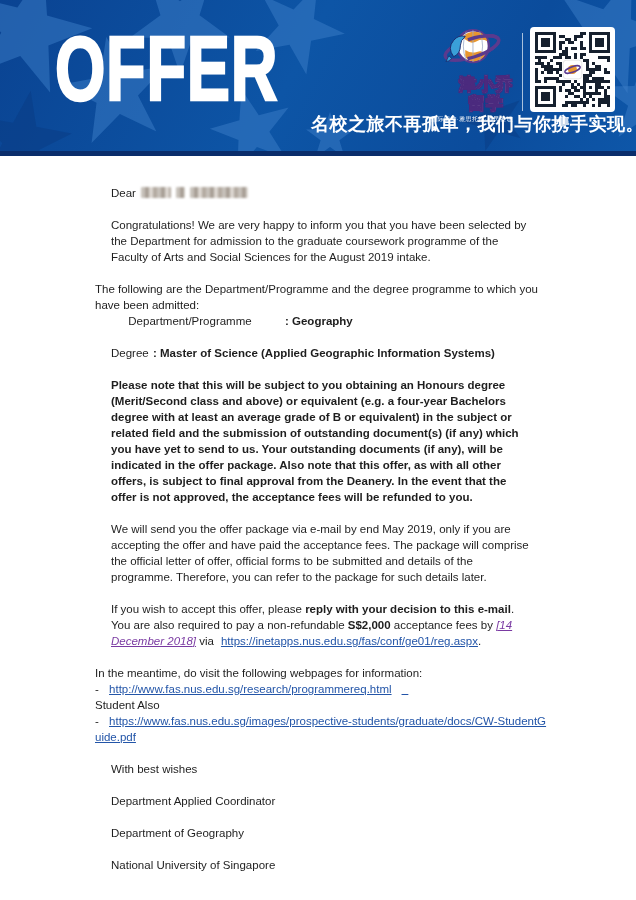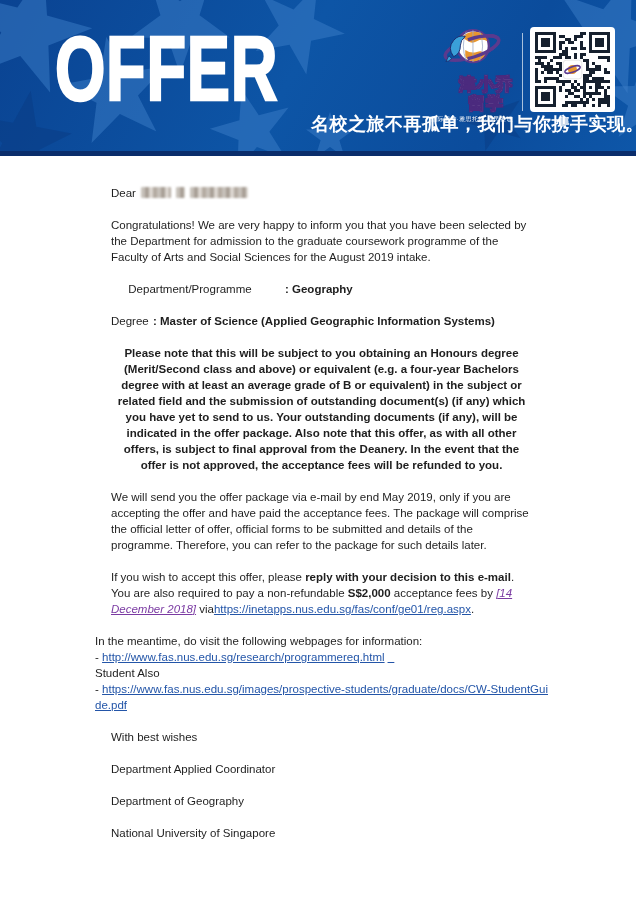--- a/index.html
+++ b/index.html
@@ -46,22 +46,22 @@
 
   .slogan{position:absolute;right:10px;top:112px;color:#ffffff;font-weight:bold;
           font-size:18px;letter-spacing:.5px;z-index:3;white-space:nowrap;}
 
   .strip{position:absolute;left:0;bottom:0;width:636px;height:5px;background:#0a2d6b;z-index:4;}
 
   
   .letter{padding:13px 88px 0 95px;font-size:11.5px;line-height:16px;color:#1e1e1e;}
   .letter p{margin:16px 16px;}
   .letter p.m0{margin:0;}
-  .b{font-weight:bold;text-align:center;}
-  .blink{color:#2355a8;text-decoration:underline;cursor:pointer;}
+  .b{font-weight:bold;}
+  .blink{color:#2355a8;text-decoration:underline;cursor:pointer;padding-left:7px;}
   .plink{color:#7a3aa2;font-style:italic;text-decoration:underline;cursor:pointer;text-align:center;}
   .brka{word-break:break-all;}
   .dept-label{display:inline-block;width:190px;text-align:center;}
   .degree-label{display:inline-block;width:42px;}
   .salut{margin-top:0;}
   .redact{display:inline-block;height:11px;border-radius:1px;vertical-align:-1px;margin-left:5px;
           background:repeating-linear-gradient(90deg,#c7c1ba 0 4px,#a89f96 4px 8px,#dcd7d1 8px 12px,#b3aaa1 12px 16px);
           filter:blur(1px);}
   .r1{width:30px;}.r2{width:9px;}.r3{width:58px;}
 </style>
@@ -298,20 +298,21 @@
     <div class="slogan">名校之旅不再孤单，我们与你携手实现。</div>
     <div class="strip"></div>
   </header>
 
   <main class="letter">
     <p class="salut"><span>Dear</span><span class="redact r1"></span><span class="redact r2"></span><span class="redact r3"></span></p>
 
     <p>Congratulations! We are very happy to inform you that you have been selected by the Department for admission to the graduate coursework programme of the Faculty of Arts and Social Sciences for the August 2019 intake.</p>
 
     <div>
+      <p class="m0">The following are the Department/Programme and the degree programme to which you have been admitted:</p>
       <p class="m0"><span class="dept-label">Department/Programme</span><span class="b">: Geography</span></p>
     </div>
 
     <p><span class="degree-label">Degree</span><span class="b">: Master of Science (Applied Geographic Information Systems)</span></p>
 
     <p class="b">Please note that this will be subject to you obtaining an Honours degree (Merit/Second class and above) or equivalent (e.g. a four-year Bachelors degree with at least an average grade of B or equivalent) in the subject or related field and the submission of outstanding document(s) (if any) which you have yet to send to us. Your outstanding documents (if any), will be indicated in the offer package. Also note that this offer, as with all other offers, is subject to final approval from the Deanery. In the event that the offer is not approved, the acceptance fees will be refunded to you.</p>
 
     <p>We will send you the offer package via e-mail by end May 2019, only if you are accepting the offer and have paid the acceptance fees. The package will comprise the official letter of offer, official forms to be submitted and details of the programme. Therefore, you can refer to the package for such details later.</p>
 
     <p><span>If you wish to accept this offer, please </span><span class="b">reply with your decision to this e-mail</span><span>. You are also required to pay a non-refundable </span><span class="b">S$2,000</span><span> acceptance fees by </span><a class="plink" href="#">[14 December 2018]</a><span> via</span><a class="blink brka" href="#">https://inetapps.nus.edu.sg/fas/conf/ge01/reg.aspx</a><span>.</span></p>

